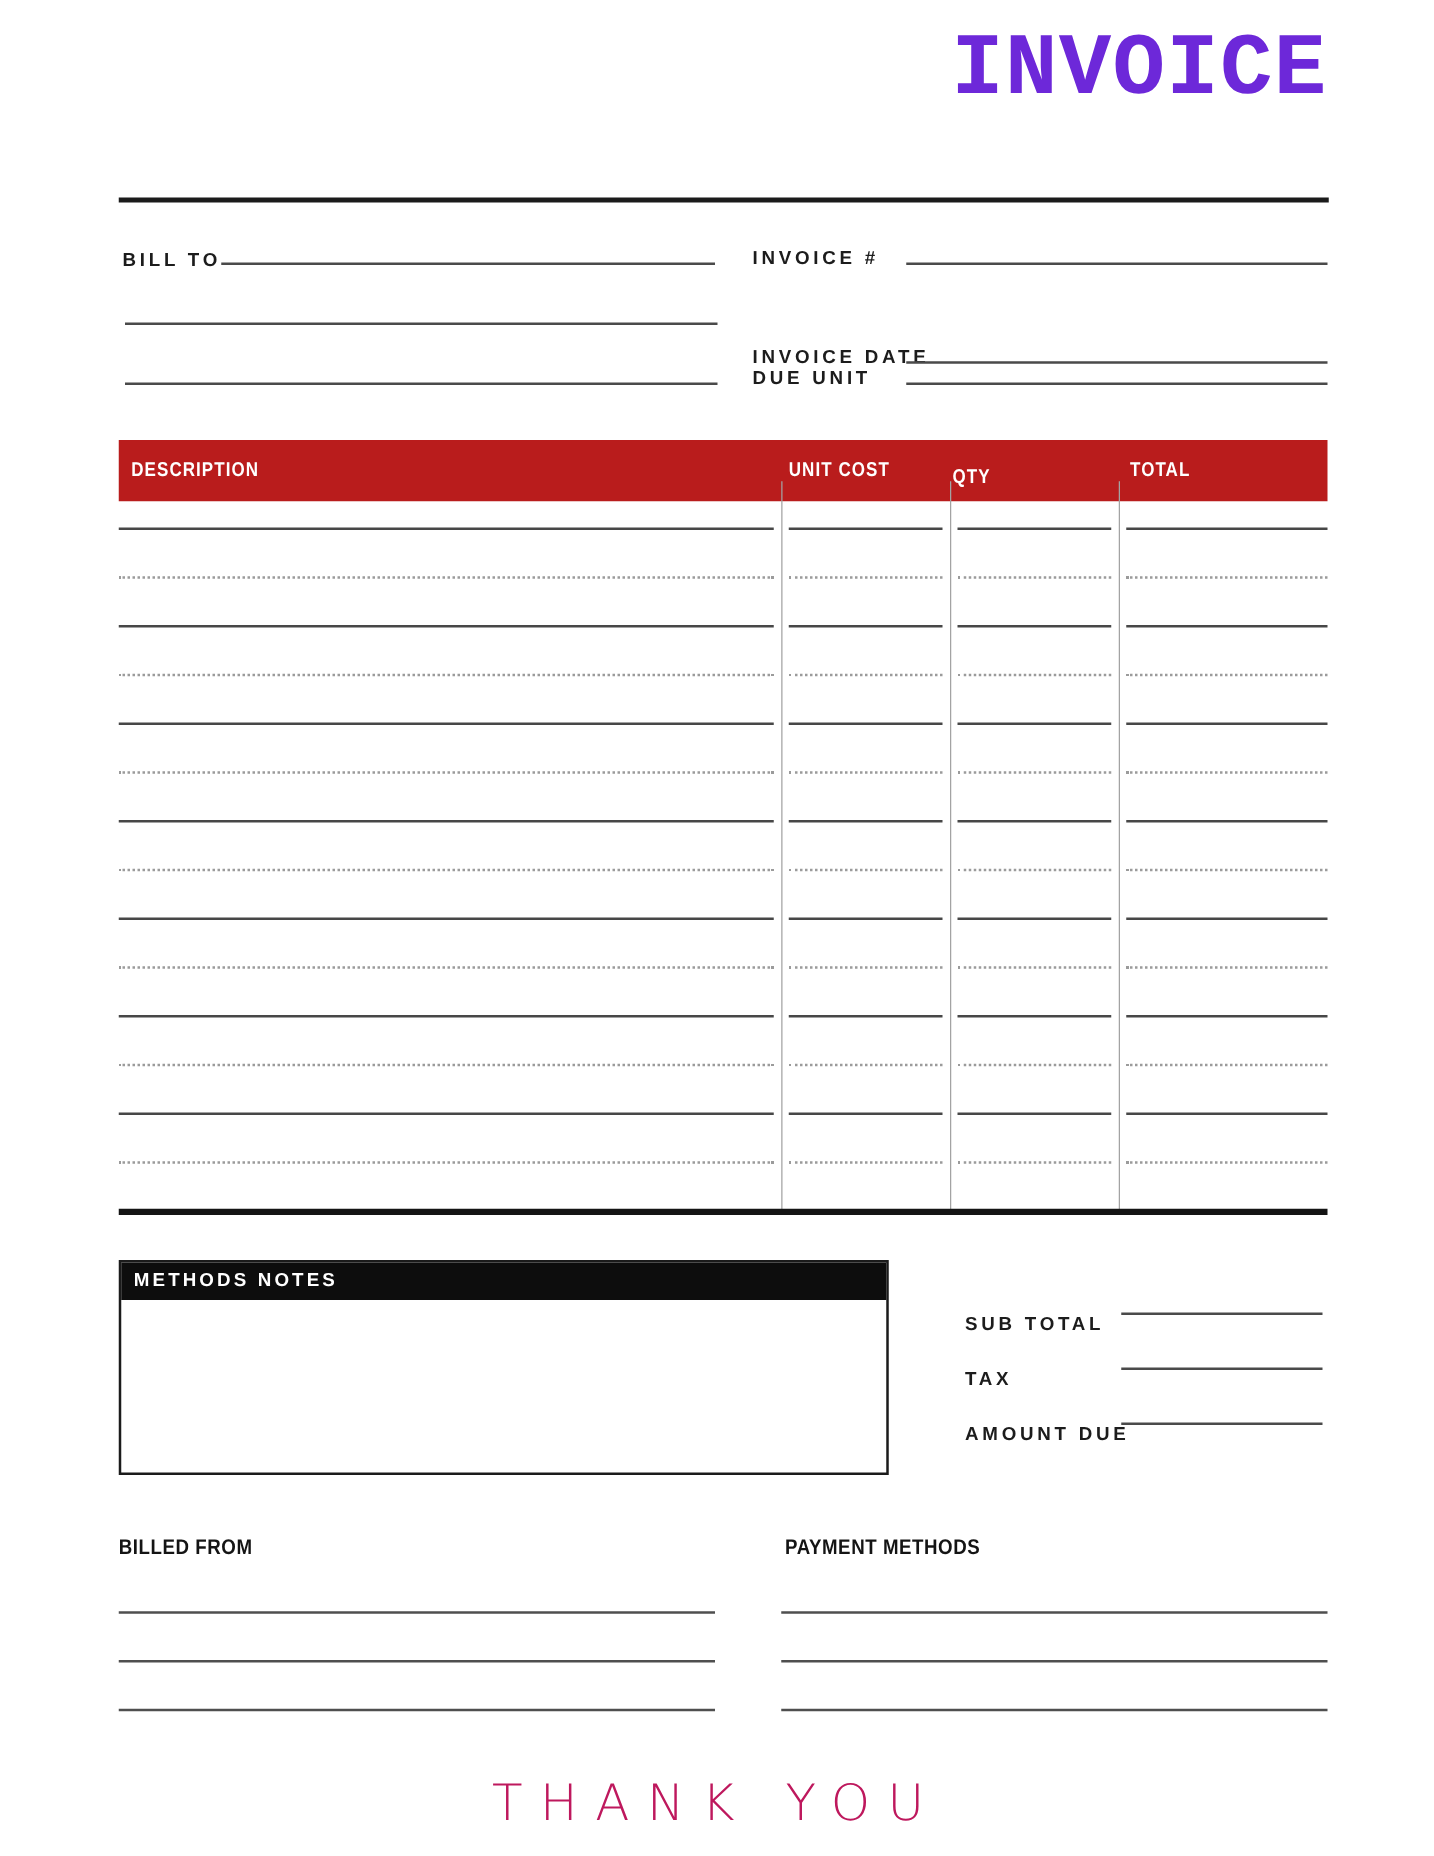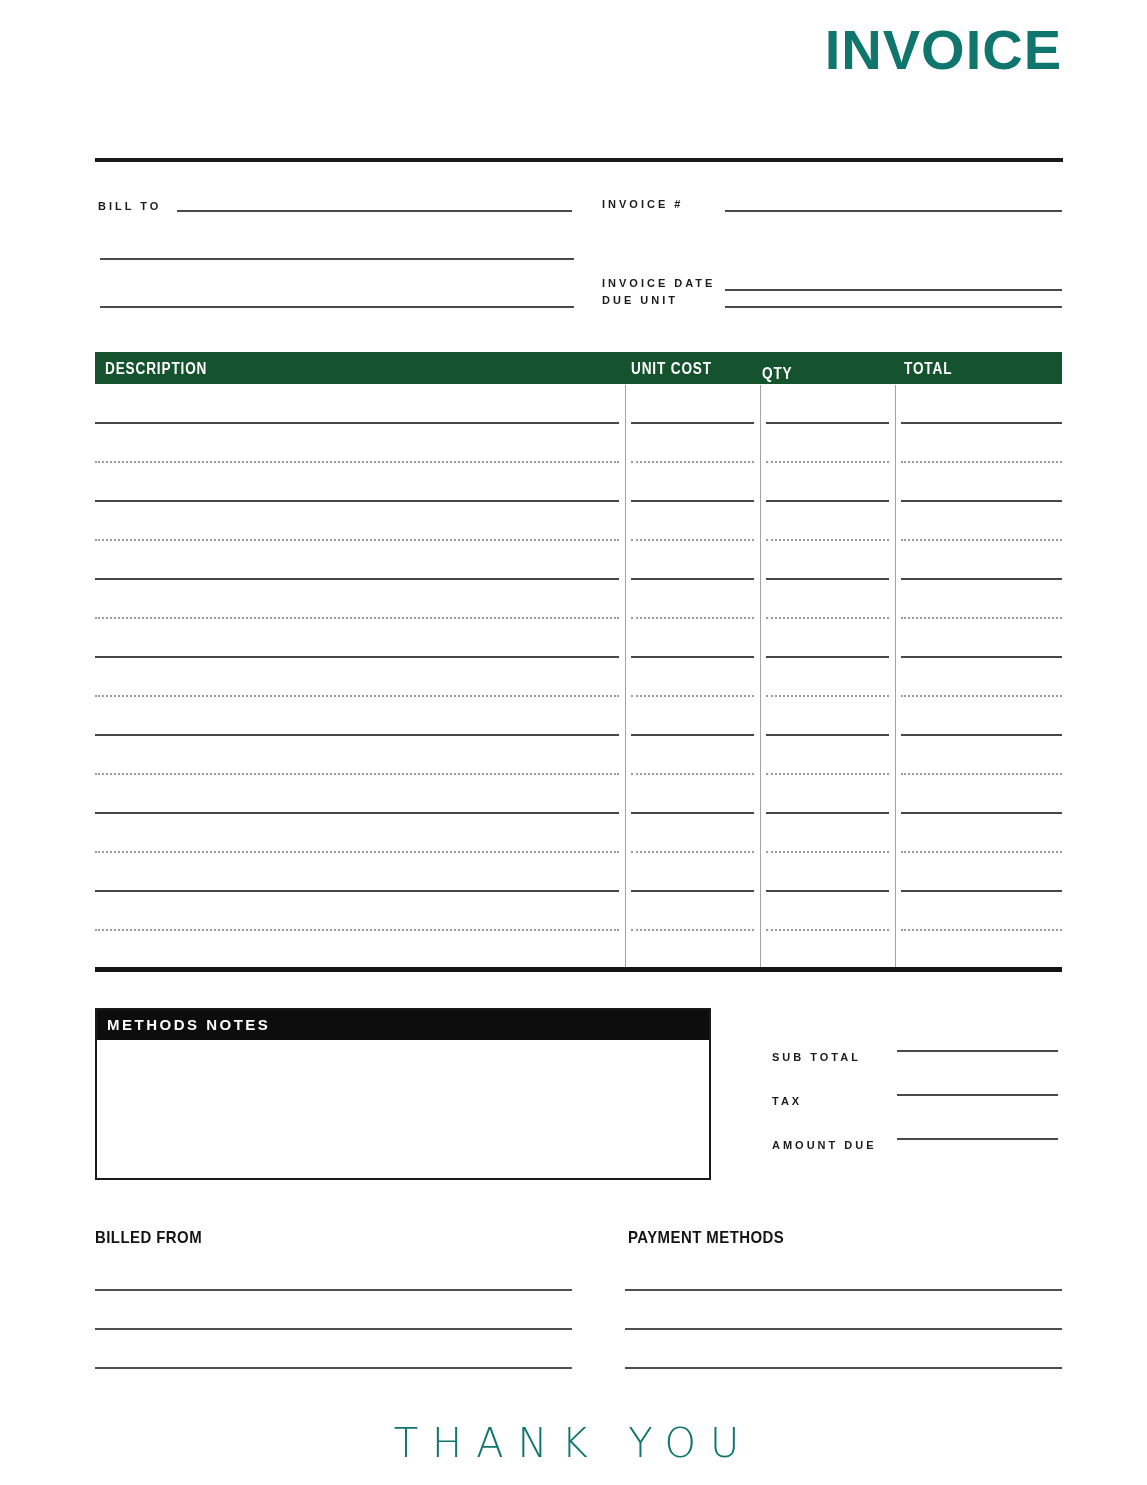--- a/index.html
+++ b/index.html
@@ -7,30 +7,30 @@
     position:relative;
     width:1147px;height:1485px;
     background:#ffffff;
     font-family:"Liberation Sans", sans-serif;
     color:#161616;
     overflow:hidden;
   }
   
   .title{
     position:absolute;top:22px;right:85px;
-    font-size:56px;font-weight:800;letter-spacing:1px;
-    color:#0f766e;line-height:1;
+    font-size:70px;font-weight:800;letter-spacing:1px;
+    color:#6d28d9;line-height:1;font-family:Liberation Mono, monospace;
   }
   .top-rule{
     position:absolute;left:95px;top:158px;width:968px;height:4px;
     background:#1b1b1b;
   }
   
   .lbl{
-    font-size:11px;font-weight:700;letter-spacing:3px;color:#1c1c1c;
+    font-size:15px;font-weight:700;letter-spacing:3px;color:#1c1c1c;
     white-space:nowrap;
   }
   .cond{
     font-size:17px;font-weight:700;letter-spacing:.5px;color:#141414;
     transform:scaleX(.88);transform-origin:left center;white-space:nowrap;
     display:inline-block;
   }
   
   .wl{height:0;border-bottom:2px solid #4a4a4a;}
   
@@ -42,22 +42,22 @@
   
   .meta{position:absolute;left:602px;top:196px;width:460px;height:130px;}
   .meta-row{position:absolute;left:0;right:0;height:30px;text-align:center;}
   .meta-row .lbl{position:absolute;left:0;top:2px;}
   .meta-row .wl{position:absolute;left:123px;right:0;top:14px;}
   .meta-row.r0{top:0;}
   .meta-row.r1{top:48px;margin-top:31px;}
   .meta-row.r2{top:96px;}
   
   .thead{
-    position:absolute;left:95px;top:352px;width:967px;height:32px;
-    background:#14532d;color:#ffffff;display:flex;align-items:center;
+    position:absolute;left:95px;top:352px;width:967px;height:49px;
+    background:#b91c1c;color:#ffffff;display:flex;align-items:center;
   }
   .thead .hc{height:33px;line-height:33px;}
   .thead .hc .cond{color:#ffffff;font-size:16px;letter-spacing:1px;transform:scaleX(.85);}
   .hc.c0{width:530px;padding-left:10px;box-sizing:border-box;}
   .hc.c1{width:135px;padding-left:16px;box-sizing:border-box;}
   .hc.c2{width:135px;padding-left:14px;box-sizing:border-box;margin-top:10px;}
   .hc.c3{width:167px;padding-left:6px;box-sizing:border-box;margin-left:17px;}
   .tbody{
     position:absolute;left:95px;top:385px;width:967px;height:587px;
   }
@@ -93,21 +93,21 @@
   
   .sec-label-left{position:absolute;left:95px;top:1228px;}
   .sec-label-right{position:absolute;left:628px;top:1228px;}
   .flines-left{position:absolute;left:95px;top:1252px;width:477px;}
   .flines-right{position:absolute;left:625px;top:1252px;width:437px;}
   .fline{height:37px;border-bottom:2px solid #4f4f4f;}
   
   .thankyou{
     position:absolute;left:0;right:0;top:1420px;text-align:center;
     font-family:"DejaVu Sans", sans-serif;
-    font-weight:200;font-size:40px;letter-spacing:14px;color:#0f766e;
+    font-weight:200;font-size:40px;letter-spacing:14px;color:#be185d;
   }
 </style>
 </head>
 <body>
 
 <div class="page">
 
   <div class="title">INVOICE</div>
   <div class="top-rule"></div>
 

